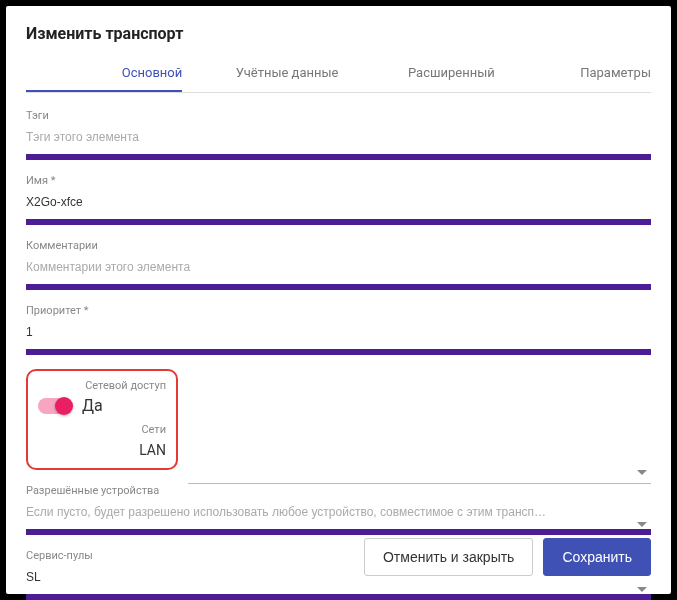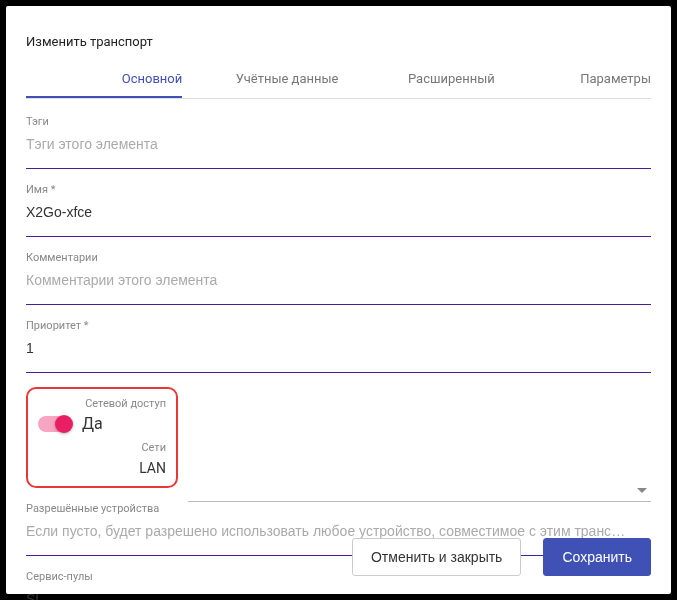--- a/index.html
+++ b/index.html
@@ -11,25 +11,24 @@
   }
   .dialog {
     background: #fff;
     width: 665px;
     height: 588px;
     padding: 18px 20px;
     border-radius: 2px;
     position: relative;
   }
   .title {
-    font-size: 13px;
-    font-weight: 400;
+    font-size: 16px;
+    font-weight: 700;
     color: #222;
     margin-bottom: 12px;
-    margin-top: 10px;
   }
   .tabs {
     display: flex;
     border-bottom: 1px solid #ddd;
     margin-bottom: 16px;
   }
   .tab {
     flex: 1;
     text-align: right;
     padding: 10px 0;
@@ -47,23 +46,23 @@
   }
   .field-label {
     font-size: 11px;
     color: #888;
     margin-bottom: 4px;
     display: block;
   }
   .field-input {
     width: 100%;
     border: none;
-    border-bottom: 1px solid #4c1d95;
-    font-size: 14px;
-    padding: 4px 0 16px 0;
+    border-bottom: 6px solid #4c1d95;
+    font-size: 12px;
+    padding: 4px 0 10px 0;
     background: transparent;
     outline: none;
     color: #333;
   }
   .field-input::placeholder { color: #aaa; }
   .field-select {
     position: relative;
   }
   .field-select .field-input { padding-right: 24px; }
   .chevron {
@@ -126,21 +125,21 @@
   .networks-value {
     font-size: 14px;
     color: #333;
     padding: 2px 0 4px 0;
   }
   .actions {
     position: absolute;
     bottom: 18px;
     right: 20px;
     display: flex;
-    gap: 22px;
+    gap: 10px;
   }
   .btn {
     padding: 10px 18px;
     font-size: 14px;
     border-radius: 3px;
     cursor: pointer;
     border: 1px solid #ccc;
     background: #fff;
     color: #333;
   }

